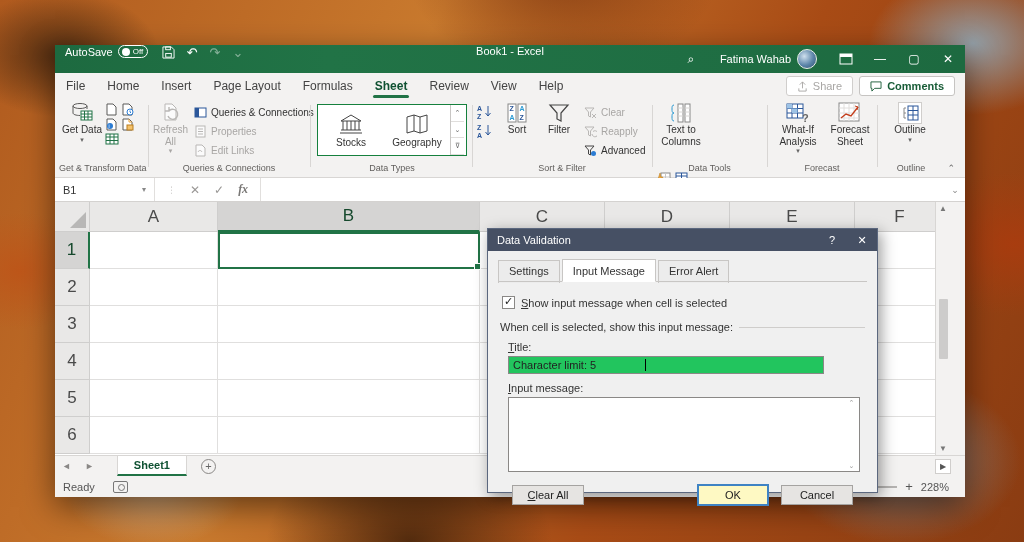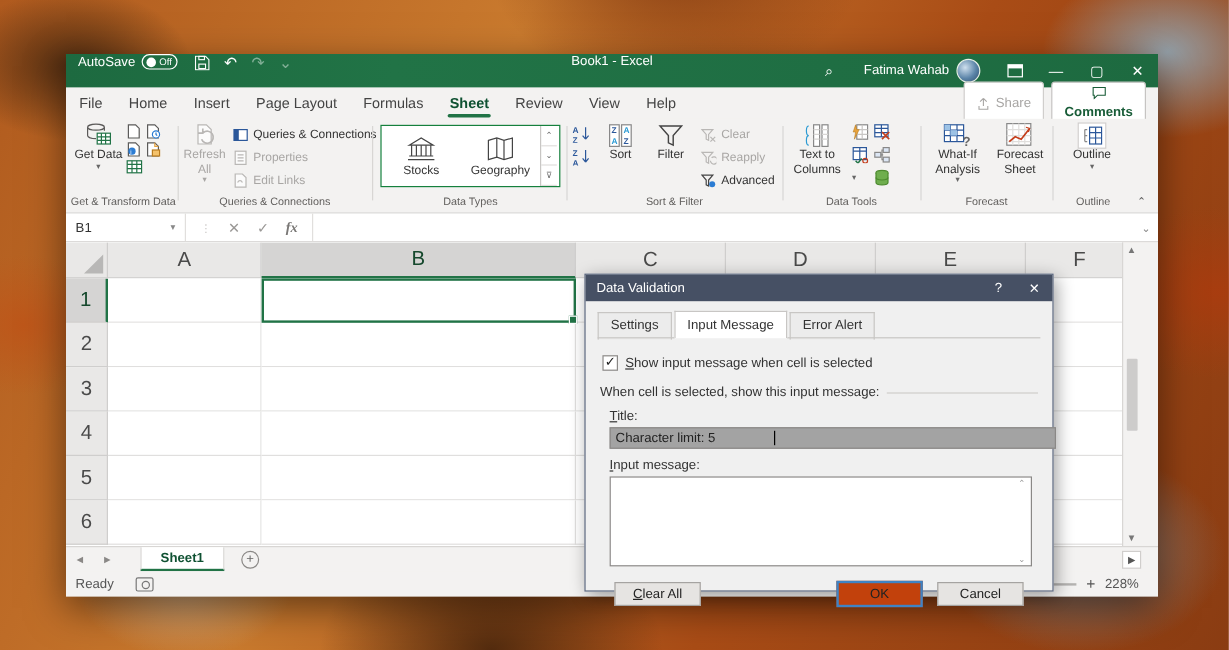--- a/index.html
+++ b/index.html
@@ -40,21 +40,21 @@
   .tabrow{ position:absolute; left:0; top:28px; width:100%; height:26px; background:#f3f2f1;
     display:flex; align-items:center; font-size:12px; color:#444;}
   .rtab{ padding:5px 11px; position:relative; }
   .rtab.active{ color:#0f5132; font-weight:bold; }
   .rtab.active::after{ content:""; position:absolute; left:9px; right:9px; bottom:0;
     height:3px; background:#217346; border-radius:2px;}
   .tabrow-right{ margin-left:auto; display:flex; gap:6px; margin-right:10px;}
   .pill-btn{ border:1px solid #d0cecc; background:#fff; padding:3px 10px; border-radius:3px;
     display:flex; gap:5px; align-items:center; font-size:11px;justify-content:flex-end;}
   .pill-btn.gray{ color:#a8a6a4; }
-  .pill-btn.green{ color:#185c37; font-weight:bold; border-color:#c6c4c2;flex-direction:column;}
+  .pill-btn.green{ color:#185c37; font-weight:bold; border-color:#c6c4c2;}
   
   .ribbon{ position:absolute; left:0; top:54px; width:100%; height:79px; background:#f3f2f1;
     border-bottom:1px solid #d8d6d4; }
   .rgroup{ position:absolute; top:0; height:64px; }
   .rgroup-label{ position:absolute; top:64px; width:100%; text-align:center; font-size:9px;
     color:#605e5c; white-space:nowrap; }
   .rdivider{ position:absolute; top:6px; height:62px; width:1px; background:#d8d6d4; }
   .bigbtn{ display:inline-flex; flex-direction:column; align-items:center; justify-content:flex-start;
     text-align:center; font-size:10px; color:#333; line-height:1.15; padding-top:3px; height:64px;}
   .bigbtn .ic{ font-size:20px; line-height:22px; }
@@ -136,31 +136,31 @@
     margin-right:2px; color:#333; position:relative; top:1px;}
   .dtab.active{ background:#fff; padding-top:5px; top:0; z-index:2; border-bottom:1px solid #fff;}
   .dlg-body{ padding:10px 12px 0 12px; }
   .chk-row{ display:flex; align-items:center; gap:6px; margin:4px 0 12px 2px;}
   .checkbox{ width:13px; height:13px; background:#fff; border:1px solid #8a8886; position:relative;}
   .checkbox.checked::after{ content:"✓"; position:absolute; left:1px; top:-2px; font-size:11px; color:#222;}
   .accesskey::first-letter{ text-decoration:underline; }
   .grp-head{ display:flex; align-items:center; gap:6px; color:#333; margin-bottom:8px;}
   .grp-line{ flex:1; height:1px; background:#cfcdcb; }
   .fld-label{ margin:0 0 3px 8px; }
-  .txt-input{ margin-left:8px; width:372px; height:18px; background:#a3a3a3; border:1px solid #8a8886;
+  .txt-input{ margin-left:8px; width:316px; height:18px; background:#22c55e; border:1px solid #8a8886;
     display:flex; align-items:center; padding:0 4px; font-size:11px; color:#222;gap:48px;}
   .caret{ width:1px; height:12px; background:#000; margin-left:1px;}
   .txt-area{ margin-left:8px; width:352px; height:75px; background:#fff; border:1px solid #8a8886;
     position:relative;}
   .ta-scroll{ position:absolute; right:1px; top:1px; bottom:1px; width:13px; display:flex;
     flex-direction:column; justify-content:space-between; font-size:7px; color:#999; text-align:center;}
   .dlg-btns{ display:flex; align-items:center; padding:12px 12px 0 12px;}
   .dbtn{ border:1px solid #a5a3a1; background:#e6e4e2; padding:3px 0; width:72px; text-align:center;
     font-size:11px; color:#222;}
-  .dbtn.ok{ border:2px solid #3f83c4; margin-left:auto; background:#c2410c;}
+  .dbtn.ok{ border:2px solid #3f83c4; margin-left:auto; background:#fef9c3;}
   .dbtn.cancel{ margin-left:12px; }
 </style>
 </head>
 <body>
 
 <div class="window">
 
   <div class="titlebar">
     <div class="autosave">
       <span>AutoSave</span>
@@ -430,21 +430,21 @@
               </span>
             <span>Advanced</span>
           </div>
         </div>
       </div>
       <div class="rgroup-label">Sort &amp; Filter</div>
     </div>
     <div class="rdivider" style="left:597px;"></div>
 
     <div class="rgroup" style="left:602px; width:105px;">
-      <div style="display:flex; gap:5px;">
+      <div style="display:flex; gap:5px;flex-direction:column;">
         <div class="bigbtn" style="width:48px;">
           <span class="ic">
             <svg width="22" height="22" viewBox="0 0 22 22">
                 <path d="M4 3c-2 0-2 2-2 4s0 4 2 4M4 11c-2 0-2 2-2 4s0 4 2 4" fill="none" stroke="#2b9ad3"></path>
                 <rect x="8" y="2" width="5" height="18" fill="#fff" stroke="#888"></rect>
                 <rect x="15" y="2" width="5" height="18" fill="#fff" stroke="#888"></rect>
                 <path d="M8 6h5M8 10h5M8 14h5M15 6h5M15 10h5M15 14h5" stroke="#d8d6d4"></path>
               </svg>
           </span>
           <span>Text to Columns</span>

